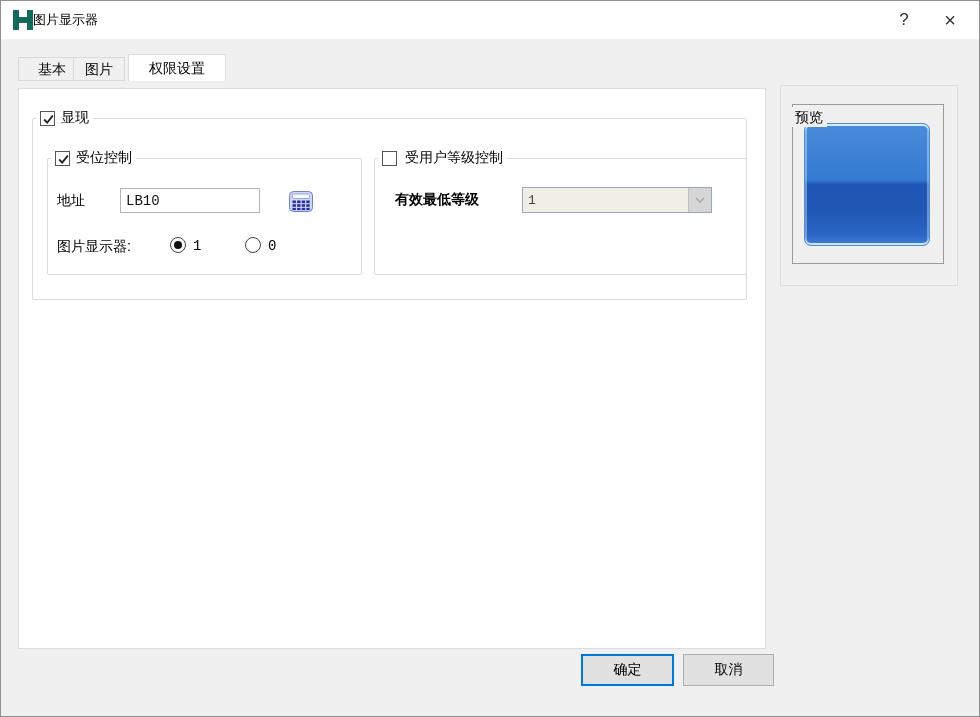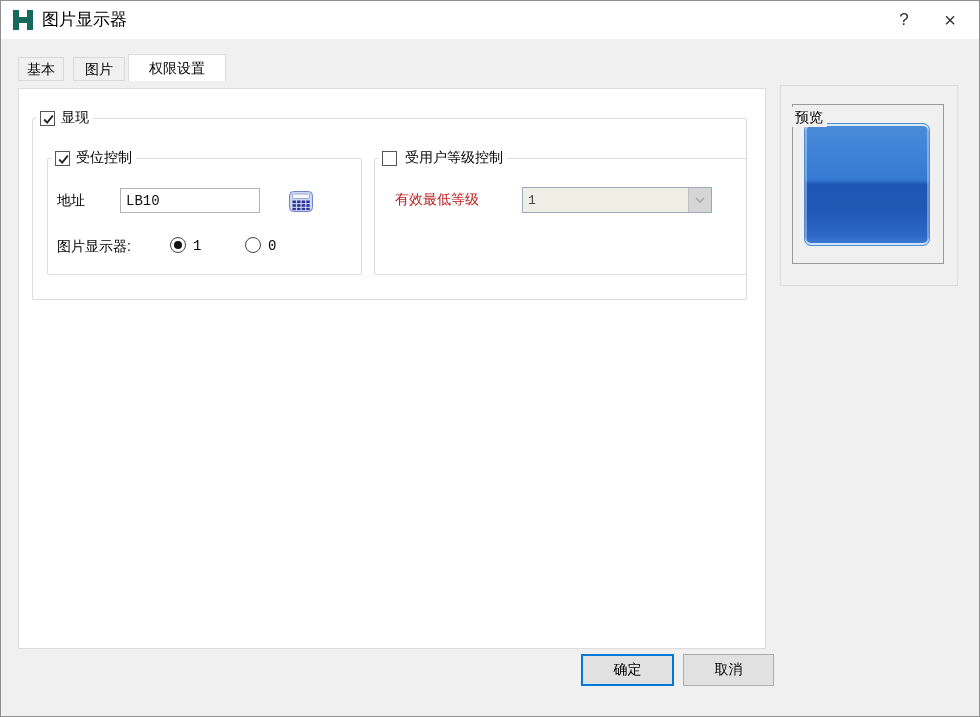--- a/index.html
+++ b/index.html
@@ -7,32 +7,32 @@
   .window {
     position:relative; width:980px; height:717px;
     background:#f0f0f0; border:1px solid #8f8f8f;
     box-shadow:0 2px 3px rgba(0,0,0,.25);
     font-size:14px; color:#000; overflow:hidden;
   }
 
   
   .titlebar { position:absolute; left:0; top:0; width:100%; height:38px; background:#fff; }
   .app-icon { position:absolute; left:11px; top:8px; width:22px; height:22px; }
-  .title-text { position:absolute; left:41px; top:0; line-height:38px; font-size:17px; }
+  .title-text { position:absolute; left:32px; top:0; line-height:38px; font-size:13px; }
   .tb-btn { position:absolute; top:0; height:38px; width:42px; text-align:center;
             line-height:38px; font-size:17px; color:#333; cursor:default; }
   .tb-help { left:882px; }
   .tb-close { left:928px; font-size:20px; }
 
   
   .tab { position:absolute; top:56px; height:24px; background:#f0f0f0;
          border:1px solid #d9d9d9; text-align:center; line-height:22px; font-size:14px; }
   .tab.active { top:53px; height:27px; background:#fff; border:1px solid #dcdcdc;
                 border-bottom:none; z-index:3; line-height:26px; }
-  .tab-basic   { left:17px;  width:46px; }
+  .tab-basic   { left:17px;  width:68px; }
   .tab-picture { left:72px;  width:52px; }
   .tab-perm    { left:127px; width:98px; }
 
   
   .panel { position:absolute; left:17px; top:79px; width:748px; height:561px;
            background:#fff; border:1px solid #dcdcdc; z-index:1;margin-top:8px; }
 
   
   .group { position:absolute; border:1px solid #dcdcdc; border-radius:2px; }
   .group-label { position:absolute; z-index:2; display:flex; align-items:center;
@@ -43,21 +43,21 @@
               border:1px solid #555; position:relative; flex:0 0 auto; }
   .checkbox svg { position:absolute; left:1px; top:1px; }
 
   
   .radio { display:inline-block; width:16px; height:16px; border:1px solid #444;
            border-radius:50%; background:#fff; position:relative; }
   .radio.selected::after { content:""; position:absolute; left:3px; top:3px;
            width:8px; height:8px; border-radius:50%; background:#111; }
 
   .lbl { position:absolute; font-size:14px; white-space:nowrap; }
-  .lbl-disabled { color:#b91c1c; }
+  .lbl-disabled { color:#000000;font-weight:bold; }
 
   
   .addr-input { position:absolute; left:101px; top:99px; width:140px; height:25px;
                 border:1px solid #b3b3b3; background:#fff; padding:11px 5px;
                 font-family:"Liberation Mono", monospace; font-size:14px; color:#111; }
 
   
   .calc-btn { position:absolute; left:270px; top:102px; width:24px; height:21px; cursor:pointer; }
 
   

